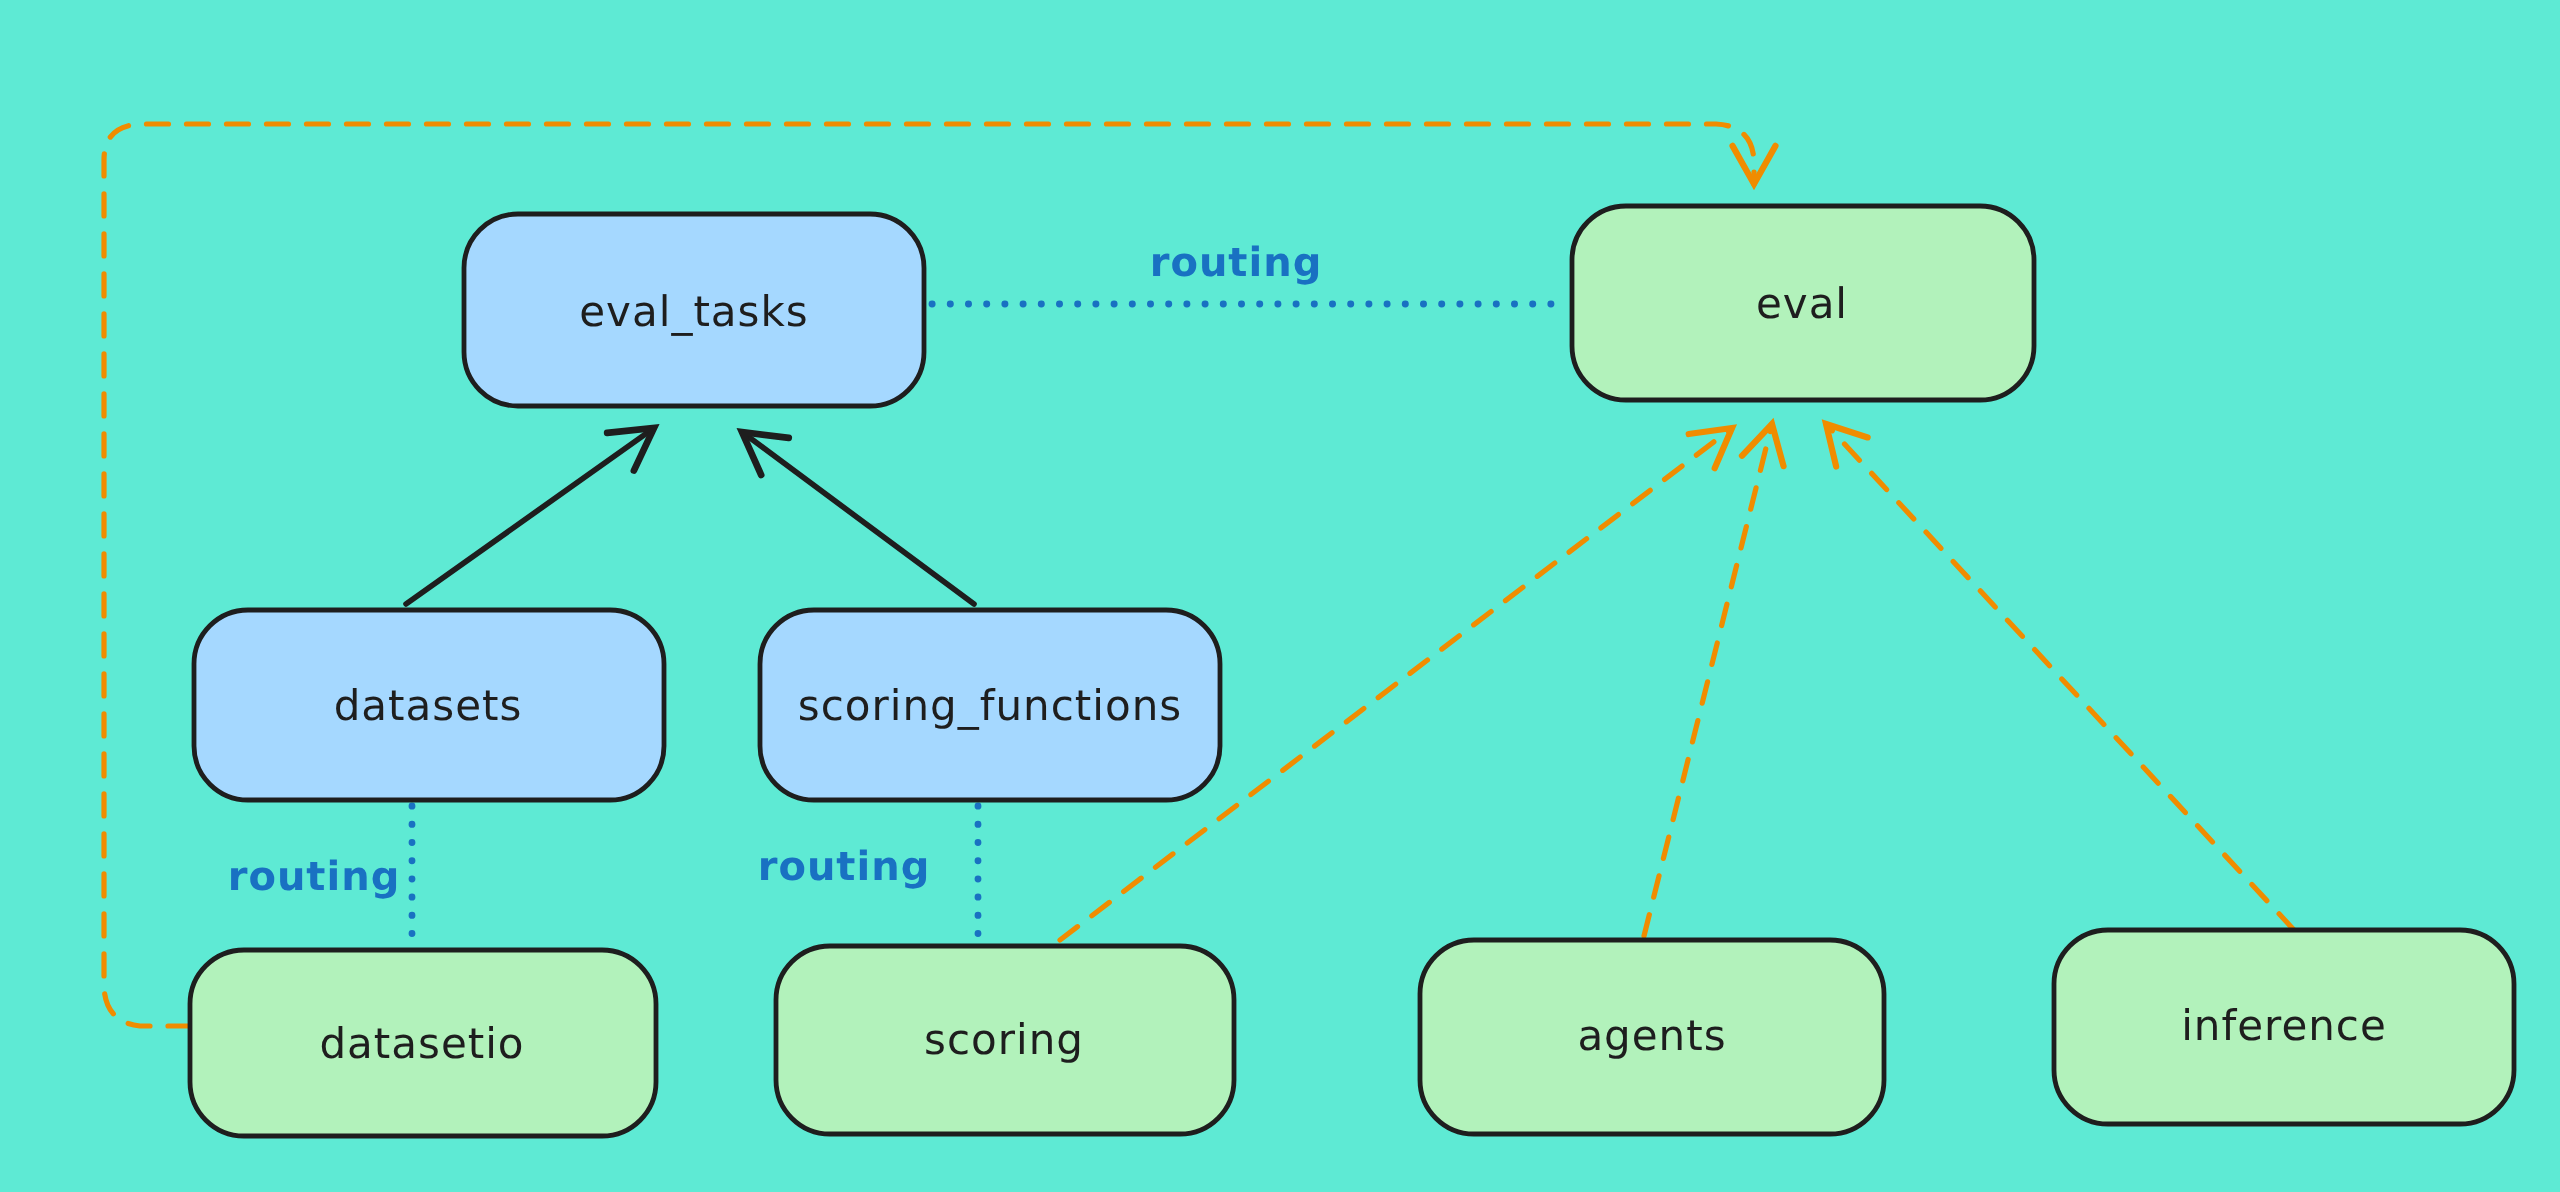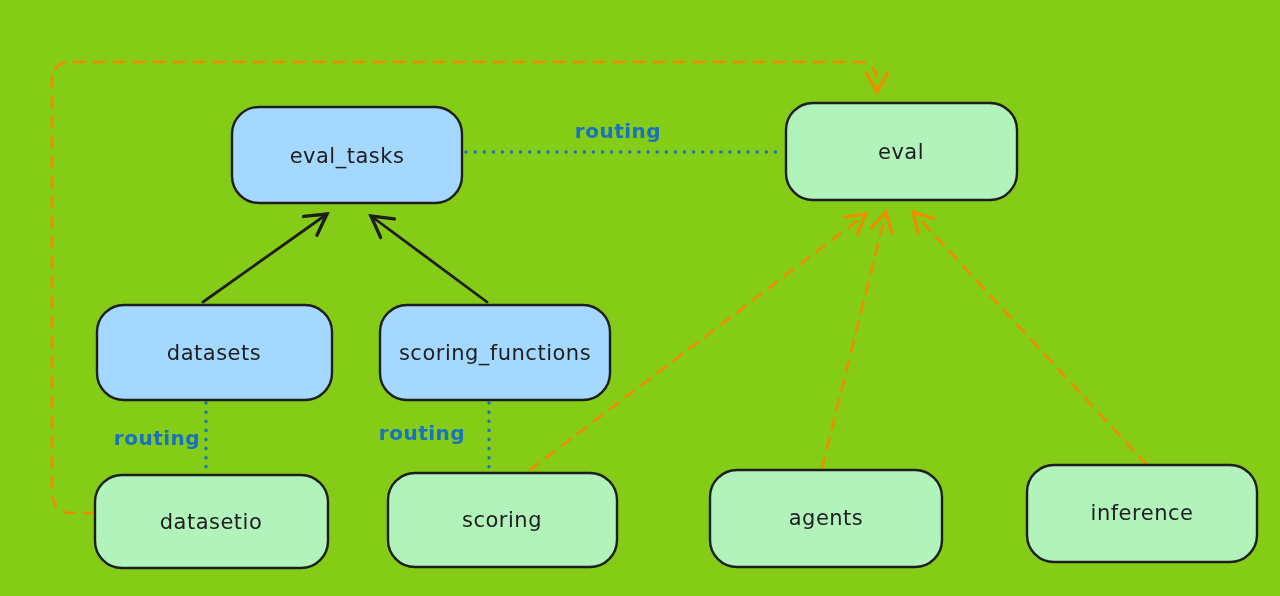--- a/index.html
+++ b/index.html
@@ -8,21 +8,21 @@
     background: #ffffff;
     width: 1280px;
     height: 596px;
     overflow: hidden;
     font-family: "DejaVu Sans", "Liberation Sans", sans-serif;
   }
   .canvas-wrap {
     position: relative;
     width: 1280px;
     height: 596px;
-    background: #84cc16;
+    background: #5eead4;
   }
   svg { display: block; }
 
   .node-rect {
     stroke: #1e1e1e;
     stroke-width: 2.4;
   }
   .node-label {
     fill: #1e1e1e;
     font-size: 21px;

